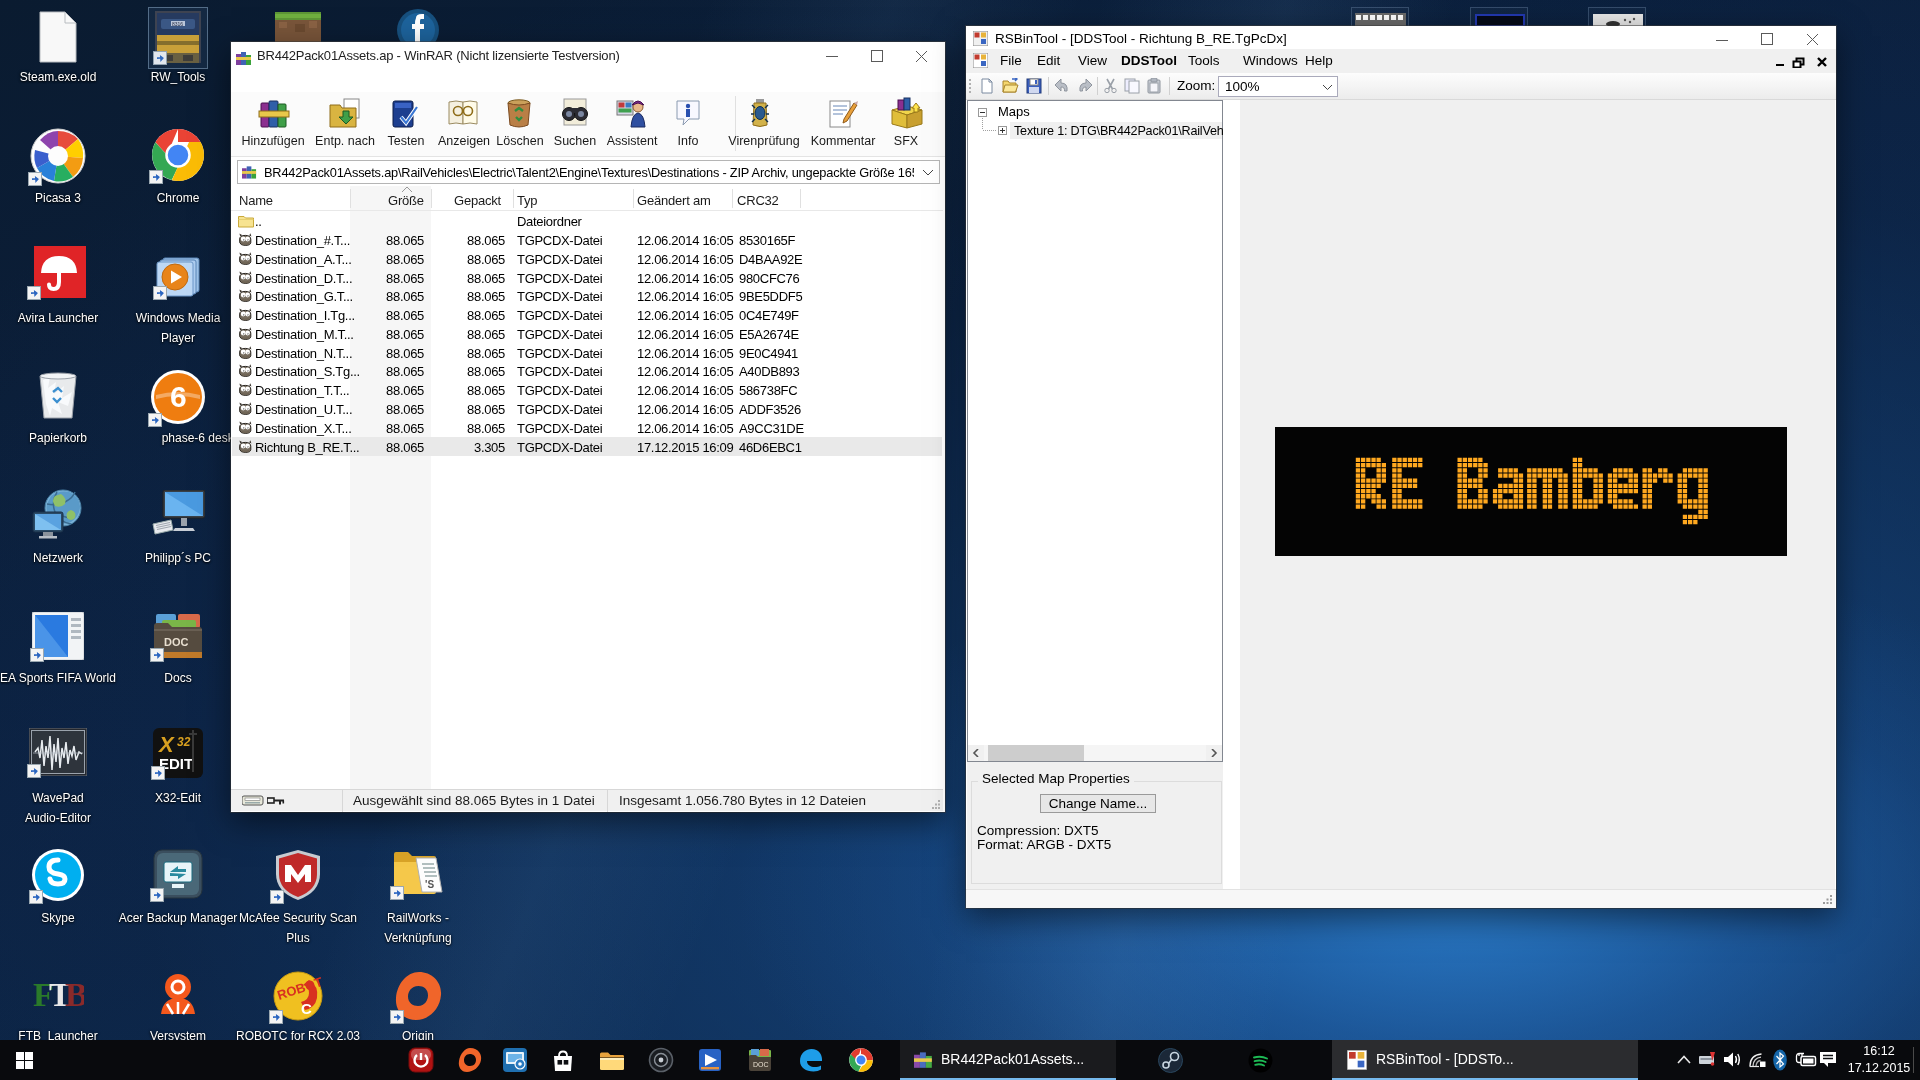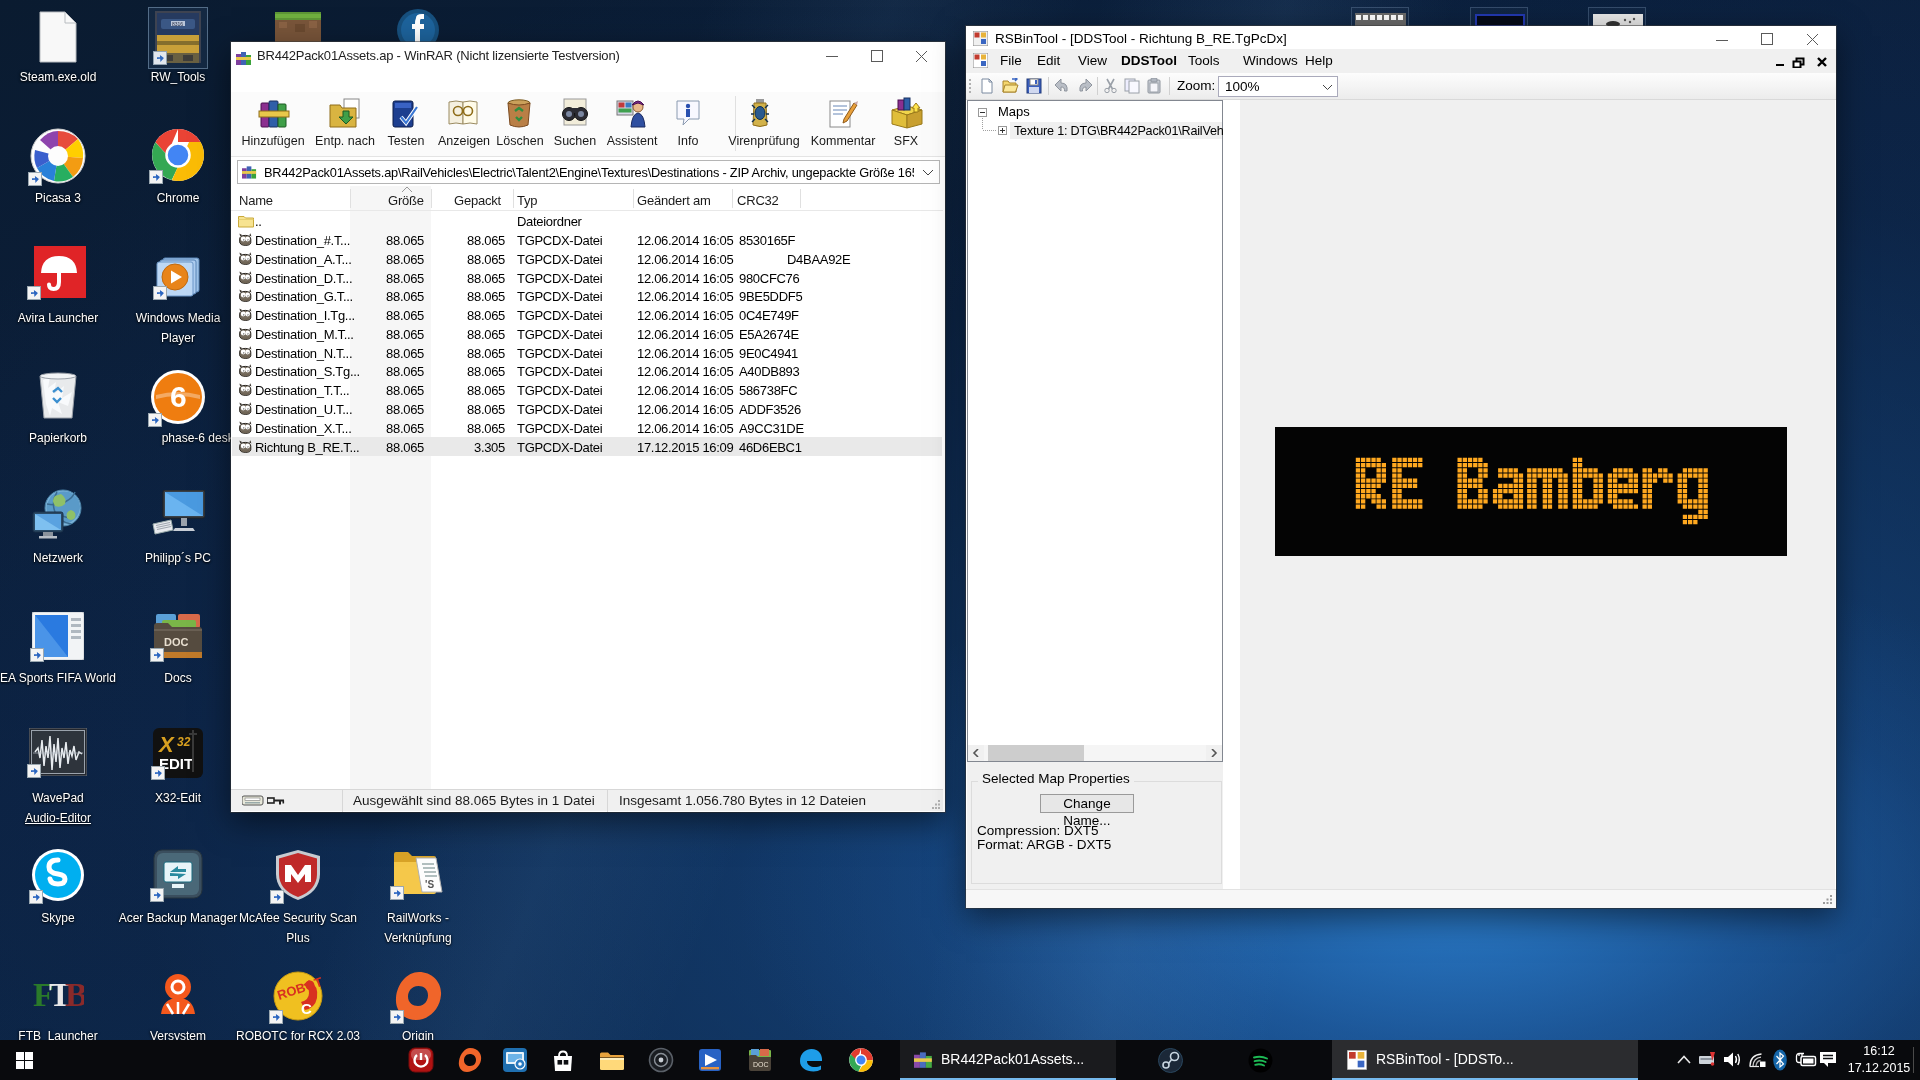--- a/index.html
+++ b/index.html
@@ -176,21 +176,21 @@
 <rect x="2" y="40" width="48" height="6" fill="#c07a2a"></rect>
       </svg><div class="sc"></div></div>
 <div class="lbl" style="left:178px; top:668px;">Docs</div>
 <div class="ico" style="left:58px; top:728px; width:58px; height:48px;"><svg width="58" height="48" viewBox="0 0 58 48">
         <rect x="0" y="0" width="58" height="48" fill="#23272e" stroke="#6a7078"></rect>
 <rect x="2.5" y="2.5" width="53" height="43" fill="#2e343c" stroke="#9aa2ac" stroke-width="1"></rect>
 <path d="M6 24 L9 20 L11 30 L13 12 L15 38 L17 18 L19 30 L21 8 L23 42 L25 16 L27 34 L29 10 L31 40 L33 20 L35 30 L37 14 L39 36 L41 22 L43 28 L45 18 L47 32 L50 24 L53 26" stroke="#e8ecf0" stroke-width="1.5" fill="none"></path>
 <path d="M4 25 L54 25" stroke="#b8c0c8" stroke-width="0.7"></path>
       </svg><div class="sc"></div></div>
 <div class="lbl" style="left:58px; top:788px;">WavePad</div>
-<div class="lbl" style="left:58px; top:808px;text-decoration:underline;">Audio-Editor</div>
+<div class="lbl" style="left:58px; top:808px;">Audio-Editor</div>
 <div class="ico" style="left:178px; top:728px; width:50px; height:50px;"><svg width="50" height="50" viewBox="0 0 50 50">
         <rect x="0" y="0" width="50" height="50" rx="6" fill="#111"></rect>
 <text x="6" y="24" font-size="22" font-weight="bold" fill="#d8a020" font-family="Liberation Sans" font-style="italic">X</text>
 <text x="24" y="18" font-size="12" font-weight="bold" fill="#d8a020" font-family="Liberation Sans" font-style="italic">32</text>
 <text x="6" y="41" font-size="15" font-weight="bold" fill="#fff" font-family="Liberation Sans">EDIT</text>
 <path d="M36 6 L44 6 M40 2 L40 44" stroke="#3a3a3a" stroke-width="2"></path>
       </svg><div class="sc"></div></div>
 <div class="lbl" style="left:178px; top:788px;">X32-Edit</div>
 <div class="ico" style="left:58px; top:848px; width:54px; height:54px;"><svg width="54" height="54" viewBox="0 0 54 54">
         <circle cx="27" cy="27" r="26" fill="#fff"></circle>
@@ -442,21 +442,21 @@
       </div>
 <div class="abs" style="left:0; top:39.7px; width:712px; height:18px;">
         <svg class="abs" style="left:7px; top:1px;" width="15" height="14">
           <use href="#wilber"></use>
         </svg>
         <span class="abs" style="left:24px; top:1px;">Destination_A.T...</span>
         <span class="abs" style="left:0; top:1px; width:193px; text-align:right; display:inline-block;">88.065</span>
         <span class="abs" style="left:0; top:1px; width:274px; text-align:right; display:inline-block;">88.065</span>
         <span class="abs" style="left:286px; top:1px;">TGPCDX-Datei</span>
         <span class="abs" style="left:406px; top:1px;">12.06.2014 16:05</span>
-        <span class="abs" style="left:508px; top:1px;margin-left:48px;">D4BAA92E</span>
+        <span class="abs" style="left:508px; top:1px;">D4BAA92E</span>
       </div>
 <div class="abs" style="left:0; top:58.5px; width:712px; height:18px;">
         <svg class="abs" style="left:7px; top:1px;" width="15" height="14">
           <use href="#wilber"></use>
         </svg>
         <span class="abs" style="left:24px; top:1px;">Destination_D.T...</span>
         <span class="abs" style="left:0; top:1px; width:193px; text-align:right; display:inline-block;">88.065</span>
         <span class="abs" style="left:0; top:1px; width:274px; text-align:right; display:inline-block;">88.065</span>
         <span class="abs" style="left:286px; top:1px;">TGPCDX-Datei</span>
         <span class="abs" style="left:406px; top:1px;">12.06.2014 16:05</span>
@@ -713,21 +713,21 @@
         </svg>
     </div>
   </div>
 
   <div class="abs" style="left:309px; top:401px; width:512px; height:129px; background:#040404;"><svg width="512" height="129" viewBox="0 0 512 129">
         <path fill="#ffa81f" d="M80.8 30.8h4.3v4.3h-4.3zM86.0 30.8h4.3v4.3h-4.3zM91.2 30.8h4.3v4.3h-4.3zM96.4 30.8h4.3v4.3h-4.3zM101.5 30.8h4.3v4.3h-4.3zM80.8 36.0h4.3v4.3h-4.3zM86.0 36.0h4.3v4.3h-4.3zM91.2 36.0h4.3v4.3h-4.3zM96.4 36.0h4.3v4.3h-4.3zM101.5 36.0h4.3v4.3h-4.3zM106.7 36.0h4.3v4.3h-4.3zM80.8 41.2h4.3v4.3h-4.3zM86.0 41.2h4.3v4.3h-4.3zM101.5 41.2h4.3v4.3h-4.3zM106.7 41.2h4.3v4.3h-4.3zM80.8 46.4h4.3v4.3h-4.3zM86.0 46.4h4.3v4.3h-4.3zM101.5 46.4h4.3v4.3h-4.3zM106.7 46.4h4.3v4.3h-4.3zM80.8 51.5h4.3v4.3h-4.3zM86.0 51.5h4.3v4.3h-4.3zM91.2 51.5h4.3v4.3h-4.3zM96.4 51.5h4.3v4.3h-4.3zM101.5 51.5h4.3v4.3h-4.3zM106.7 51.5h4.3v4.3h-4.3zM80.8 56.7h4.3v4.3h-4.3zM86.0 56.7h4.3v4.3h-4.3zM91.2 56.7h4.3v4.3h-4.3zM96.4 56.7h4.3v4.3h-4.3zM101.5 56.7h4.3v4.3h-4.3zM80.8 61.9h4.3v4.3h-4.3zM86.0 61.9h4.3v4.3h-4.3zM91.2 61.9h4.3v4.3h-4.3zM96.4 61.9h4.3v4.3h-4.3zM80.8 67.1h4.3v4.3h-4.3zM86.0 67.1h4.3v4.3h-4.3zM91.2 67.1h4.3v4.3h-4.3zM96.4 67.1h4.3v4.3h-4.3zM101.5 67.1h4.3v4.3h-4.3zM80.8 72.3h4.3v4.3h-4.3zM86.0 72.3h4.3v4.3h-4.3zM96.4 72.3h4.3v4.3h-4.3zM101.5 72.3h4.3v4.3h-4.3zM106.7 72.3h4.3v4.3h-4.3zM80.8 77.5h4.3v4.3h-4.3zM86.0 77.5h4.3v4.3h-4.3zM101.5 77.5h4.3v4.3h-4.3zM106.7 77.5h4.3v4.3h-4.3zM117.2 30.8h4.3v4.3h-4.3zM122.4 30.8h4.3v4.3h-4.3zM127.6 30.8h4.3v4.3h-4.3zM132.8 30.8h4.3v4.3h-4.3zM137.9 30.8h4.3v4.3h-4.3zM143.1 30.8h4.3v4.3h-4.3zM117.2 36.0h4.3v4.3h-4.3zM122.4 36.0h4.3v4.3h-4.3zM127.6 36.0h4.3v4.3h-4.3zM132.8 36.0h4.3v4.3h-4.3zM137.9 36.0h4.3v4.3h-4.3zM143.1 36.0h4.3v4.3h-4.3zM117.2 41.2h4.3v4.3h-4.3zM122.4 41.2h4.3v4.3h-4.3zM117.2 46.4h4.3v4.3h-4.3zM122.4 46.4h4.3v4.3h-4.3zM117.2 51.5h4.3v4.3h-4.3zM122.4 51.5h4.3v4.3h-4.3zM127.6 51.5h4.3v4.3h-4.3zM132.8 51.5h4.3v4.3h-4.3zM137.9 51.5h4.3v4.3h-4.3zM117.2 56.7h4.3v4.3h-4.3zM122.4 56.7h4.3v4.3h-4.3zM127.6 56.7h4.3v4.3h-4.3zM132.8 56.7h4.3v4.3h-4.3zM137.9 56.7h4.3v4.3h-4.3zM117.2 61.9h4.3v4.3h-4.3zM122.4 61.9h4.3v4.3h-4.3zM117.2 67.1h4.3v4.3h-4.3zM122.4 67.1h4.3v4.3h-4.3zM117.2 72.3h4.3v4.3h-4.3zM122.4 72.3h4.3v4.3h-4.3zM127.6 72.3h4.3v4.3h-4.3zM132.8 72.3h4.3v4.3h-4.3zM137.9 72.3h4.3v4.3h-4.3zM143.1 72.3h4.3v4.3h-4.3zM117.2 77.5h4.3v4.3h-4.3zM122.4 77.5h4.3v4.3h-4.3zM127.6 77.5h4.3v4.3h-4.3zM132.8 77.5h4.3v4.3h-4.3zM137.9 77.5h4.3v4.3h-4.3zM143.1 77.5h4.3v4.3h-4.3zM182.5 30.8h4.3v4.3h-4.3zM187.7 30.8h4.3v4.3h-4.3zM192.9 30.8h4.3v4.3h-4.3zM198.1 30.8h4.3v4.3h-4.3zM203.2 30.8h4.3v4.3h-4.3zM182.5 36.0h4.3v4.3h-4.3zM187.7 36.0h4.3v4.3h-4.3zM192.9 36.0h4.3v4.3h-4.3zM198.1 36.0h4.3v4.3h-4.3zM203.2 36.0h4.3v4.3h-4.3zM208.4 36.0h4.3v4.3h-4.3zM182.5 41.2h4.3v4.3h-4.3zM187.7 41.2h4.3v4.3h-4.3zM203.2 41.2h4.3v4.3h-4.3zM208.4 41.2h4.3v4.3h-4.3zM182.5 46.4h4.3v4.3h-4.3zM187.7 46.4h4.3v4.3h-4.3zM203.2 46.4h4.3v4.3h-4.3zM208.4 46.4h4.3v4.3h-4.3zM182.5 51.5h4.3v4.3h-4.3zM187.7 51.5h4.3v4.3h-4.3zM192.9 51.5h4.3v4.3h-4.3zM198.1 51.5h4.3v4.3h-4.3zM203.2 51.5h4.3v4.3h-4.3zM182.5 56.7h4.3v4.3h-4.3zM187.7 56.7h4.3v4.3h-4.3zM192.9 56.7h4.3v4.3h-4.3zM198.1 56.7h4.3v4.3h-4.3zM203.2 56.7h4.3v4.3h-4.3zM182.5 61.9h4.3v4.3h-4.3zM187.7 61.9h4.3v4.3h-4.3zM203.2 61.9h4.3v4.3h-4.3zM208.4 61.9h4.3v4.3h-4.3zM182.5 67.1h4.3v4.3h-4.3zM187.7 67.1h4.3v4.3h-4.3zM203.2 67.1h4.3v4.3h-4.3zM208.4 67.1h4.3v4.3h-4.3zM182.5 72.3h4.3v4.3h-4.3zM187.7 72.3h4.3v4.3h-4.3zM192.9 72.3h4.3v4.3h-4.3zM198.1 72.3h4.3v4.3h-4.3zM203.2 72.3h4.3v4.3h-4.3zM208.4 72.3h4.3v4.3h-4.3zM182.5 77.5h4.3v4.3h-4.3zM187.7 77.5h4.3v4.3h-4.3zM192.9 77.5h4.3v4.3h-4.3zM198.1 77.5h4.3v4.3h-4.3zM203.2 77.5h4.3v4.3h-4.3zM223.1 41.2h4.3v4.3h-4.3zM228.3 41.2h4.3v4.3h-4.3zM233.5 41.2h4.3v4.3h-4.3zM238.6 41.2h4.3v4.3h-4.3zM223.1 46.4h4.3v4.3h-4.3zM228.3 46.4h4.3v4.3h-4.3zM233.5 46.4h4.3v4.3h-4.3zM238.6 46.4h4.3v4.3h-4.3zM243.8 46.4h4.3v4.3h-4.3zM238.6 51.5h4.3v4.3h-4.3zM243.8 51.5h4.3v4.3h-4.3zM223.1 56.7h4.3v4.3h-4.3zM228.3 56.7h4.3v4.3h-4.3zM233.5 56.7h4.3v4.3h-4.3zM238.6 56.7h4.3v4.3h-4.3zM243.8 56.7h4.3v4.3h-4.3zM217.9 61.9h4.3v4.3h-4.3zM223.1 61.9h4.3v4.3h-4.3zM228.3 61.9h4.3v4.3h-4.3zM233.5 61.9h4.3v4.3h-4.3zM238.6 61.9h4.3v4.3h-4.3zM243.8 61.9h4.3v4.3h-4.3zM217.9 67.1h4.3v4.3h-4.3zM223.1 67.1h4.3v4.3h-4.3zM238.6 67.1h4.3v4.3h-4.3zM243.8 67.1h4.3v4.3h-4.3zM217.9 72.3h4.3v4.3h-4.3zM223.1 72.3h4.3v4.3h-4.3zM228.3 72.3h4.3v4.3h-4.3zM233.5 72.3h4.3v4.3h-4.3zM238.6 72.3h4.3v4.3h-4.3zM243.8 72.3h4.3v4.3h-4.3zM223.1 77.5h4.3v4.3h-4.3zM228.3 77.5h4.3v4.3h-4.3zM233.5 77.5h4.3v4.3h-4.3zM238.6 77.5h4.3v4.3h-4.3zM243.8 77.5h4.3v4.3h-4.3zM252.1 41.2h4.3v4.3h-4.3zM257.3 41.2h4.3v4.3h-4.3zM262.5 41.2h4.3v4.3h-4.3zM267.7 41.2h4.3v4.3h-4.3zM272.8 41.2h4.3v4.3h-4.3zM278.0 41.2h4.3v4.3h-4.3zM283.2 41.2h4.3v4.3h-4.3zM252.1 46.4h4.3v4.3h-4.3zM257.3 46.4h4.3v4.3h-4.3zM262.5 46.4h4.3v4.3h-4.3zM267.7 46.4h4.3v4.3h-4.3zM272.8 46.4h4.3v4.3h-4.3zM278.0 46.4h4.3v4.3h-4.3zM283.2 46.4h4.3v4.3h-4.3zM288.4 46.4h4.3v4.3h-4.3zM252.1 51.5h4.3v4.3h-4.3zM257.3 51.5h4.3v4.3h-4.3zM267.7 51.5h4.3v4.3h-4.3zM272.8 51.5h4.3v4.3h-4.3zM283.2 51.5h4.3v4.3h-4.3zM288.4 51.5h4.3v4.3h-4.3zM252.1 56.7h4.3v4.3h-4.3zM257.3 56.7h4.3v4.3h-4.3zM267.7 56.7h4.3v4.3h-4.3zM272.8 56.7h4.3v4.3h-4.3zM283.2 56.7h4.3v4.3h-4.3zM288.4 56.7h4.3v4.3h-4.3zM252.1 61.9h4.3v4.3h-4.3zM257.3 61.9h4.3v4.3h-4.3zM267.7 61.9h4.3v4.3h-4.3zM272.8 61.9h4.3v4.3h-4.3zM283.2 61.9h4.3v4.3h-4.3zM288.4 61.9h4.3v4.3h-4.3zM252.1 67.1h4.3v4.3h-4.3zM257.3 67.1h4.3v4.3h-4.3zM267.7 67.1h4.3v4.3h-4.3zM272.8 67.1h4.3v4.3h-4.3zM283.2 67.1h4.3v4.3h-4.3zM288.4 67.1h4.3v4.3h-4.3zM252.1 72.3h4.3v4.3h-4.3zM257.3 72.3h4.3v4.3h-4.3zM267.7 72.3h4.3v4.3h-4.3zM272.8 72.3h4.3v4.3h-4.3zM283.2 72.3h4.3v4.3h-4.3zM288.4 72.3h4.3v4.3h-4.3zM252.1 77.5h4.3v4.3h-4.3zM257.3 77.5h4.3v4.3h-4.3zM267.7 77.5h4.3v4.3h-4.3zM272.8 77.5h4.3v4.3h-4.3zM283.2 77.5h4.3v4.3h-4.3zM288.4 77.5h4.3v4.3h-4.3zM297.7 30.8h4.3v4.3h-4.3zM302.9 30.8h4.3v4.3h-4.3zM297.7 36.0h4.3v4.3h-4.3zM302.9 36.0h4.3v4.3h-4.3zM297.7 41.2h4.3v4.3h-4.3zM302.9 41.2h4.3v4.3h-4.3zM308.1 41.2h4.3v4.3h-4.3zM313.3 41.2h4.3v4.3h-4.3zM318.4 41.2h4.3v4.3h-4.3zM297.7 46.4h4.3v4.3h-4.3zM302.9 46.4h4.3v4.3h-4.3zM308.1 46.4h4.3v4.3h-4.3zM313.3 46.4h4.3v4.3h-4.3zM318.4 46.4h4.3v4.3h-4.3zM323.6 46.4h4.3v4.3h-4.3zM297.7 51.5h4.3v4.3h-4.3zM302.9 51.5h4.3v4.3h-4.3zM318.4 51.5h4.3v4.3h-4.3zM323.6 51.5h4.3v4.3h-4.3zM297.7 56.7h4.3v4.3h-4.3zM302.9 56.7h4.3v4.3h-4.3zM318.4 56.7h4.3v4.3h-4.3zM323.6 56.7h4.3v4.3h-4.3zM297.7 61.9h4.3v4.3h-4.3zM302.9 61.9h4.3v4.3h-4.3zM318.4 61.9h4.3v4.3h-4.3zM323.6 61.9h4.3v4.3h-4.3zM297.7 67.1h4.3v4.3h-4.3zM302.9 67.1h4.3v4.3h-4.3zM318.4 67.1h4.3v4.3h-4.3zM323.6 67.1h4.3v4.3h-4.3zM297.7 72.3h4.3v4.3h-4.3zM302.9 72.3h4.3v4.3h-4.3zM308.1 72.3h4.3v4.3h-4.3zM313.3 72.3h4.3v4.3h-4.3zM318.4 72.3h4.3v4.3h-4.3zM323.6 72.3h4.3v4.3h-4.3zM297.7 77.5h4.3v4.3h-4.3zM302.9 77.5h4.3v4.3h-4.3zM308.1 77.5h4.3v4.3h-4.3zM313.3 77.5h4.3v4.3h-4.3zM318.4 77.5h4.3v4.3h-4.3zM338.0 41.2h4.3v4.3h-4.3zM343.2 41.2h4.3v4.3h-4.3zM348.4 41.2h4.3v4.3h-4.3zM353.5 41.2h4.3v4.3h-4.3zM332.8 46.4h4.3v4.3h-4.3zM338.0 46.4h4.3v4.3h-4.3zM343.2 46.4h4.3v4.3h-4.3zM348.4 46.4h4.3v4.3h-4.3zM353.5 46.4h4.3v4.3h-4.3zM358.7 46.4h4.3v4.3h-4.3zM332.8 51.5h4.3v4.3h-4.3zM338.0 51.5h4.3v4.3h-4.3zM353.5 51.5h4.3v4.3h-4.3zM358.7 51.5h4.3v4.3h-4.3zM332.8 56.7h4.3v4.3h-4.3zM338.0 56.7h4.3v4.3h-4.3zM343.2 56.7h4.3v4.3h-4.3zM348.4 56.7h4.3v4.3h-4.3zM353.5 56.7h4.3v4.3h-4.3zM358.7 56.7h4.3v4.3h-4.3zM332.8 61.9h4.3v4.3h-4.3zM338.0 61.9h4.3v4.3h-4.3zM343.2 61.9h4.3v4.3h-4.3zM348.4 61.9h4.3v4.3h-4.3zM353.5 61.9h4.3v4.3h-4.3zM358.7 61.9h4.3v4.3h-4.3zM332.8 67.1h4.3v4.3h-4.3zM338.0 67.1h4.3v4.3h-4.3zM332.8 72.3h4.3v4.3h-4.3zM338.0 72.3h4.3v4.3h-4.3zM343.2 72.3h4.3v4.3h-4.3zM348.4 72.3h4.3v4.3h-4.3zM353.5 72.3h4.3v4.3h-4.3zM338.0 77.5h4.3v4.3h-4.3zM343.2 77.5h4.3v4.3h-4.3zM348.4 77.5h4.3v4.3h-4.3zM353.5 77.5h4.3v4.3h-4.3zM358.7 77.5h4.3v4.3h-4.3zM367.5 41.2h4.3v4.3h-4.3zM372.7 41.2h4.3v4.3h-4.3zM383.1 41.2h4.3v4.3h-4.3zM388.2 41.2h4.3v4.3h-4.3zM367.5 46.4h4.3v4.3h-4.3zM372.7 46.4h4.3v4.3h-4.3zM377.9 46.4h4.3v4.3h-4.3zM383.1 46.4h4.3v4.3h-4.3zM388.2 46.4h4.3v4.3h-4.3zM393.4 46.4h4.3v4.3h-4.3zM367.5 51.5h4.3v4.3h-4.3zM372.7 51.5h4.3v4.3h-4.3zM377.9 51.5h4.3v4.3h-4.3zM388.2 51.5h4.3v4.3h-4.3zM393.4 51.5h4.3v4.3h-4.3zM367.5 56.7h4.3v4.3h-4.3zM372.7 56.7h4.3v4.3h-4.3zM367.5 61.9h4.3v4.3h-4.3zM372.7 61.9h4.3v4.3h-4.3zM367.5 67.1h4.3v4.3h-4.3zM372.7 67.1h4.3v4.3h-4.3zM367.5 72.3h4.3v4.3h-4.3zM372.7 72.3h4.3v4.3h-4.3zM367.5 77.5h4.3v4.3h-4.3zM372.7 77.5h4.3v4.3h-4.3zM407.8 41.2h4.3v4.3h-4.3zM413.0 41.2h4.3v4.3h-4.3zM418.2 41.2h4.3v4.3h-4.3zM423.3 41.2h4.3v4.3h-4.3zM428.5 41.2h4.3v4.3h-4.3zM402.6 46.4h4.3v4.3h-4.3zM407.8 46.4h4.3v4.3h-4.3zM413.0 46.4h4.3v4.3h-4.3zM418.2 46.4h4.3v4.3h-4.3zM423.3 46.4h4.3v4.3h-4.3zM428.5 46.4h4.3v4.3h-4.3zM402.6 51.5h4.3v4.3h-4.3zM407.8 51.5h4.3v4.3h-4.3zM423.3 51.5h4.3v4.3h-4.3zM428.5 51.5h4.3v4.3h-4.3zM402.6 56.7h4.3v4.3h-4.3zM407.8 56.7h4.3v4.3h-4.3zM423.3 56.7h4.3v4.3h-4.3zM428.5 56.7h4.3v4.3h-4.3zM402.6 61.9h4.3v4.3h-4.3zM407.8 61.9h4.3v4.3h-4.3zM423.3 61.9h4.3v4.3h-4.3zM428.5 61.9h4.3v4.3h-4.3zM402.6 67.1h4.3v4.3h-4.3zM407.8 67.1h4.3v4.3h-4.3zM423.3 67.1h4.3v4.3h-4.3zM428.5 67.1h4.3v4.3h-4.3zM402.6 72.3h4.3v4.3h-4.3zM407.8 72.3h4.3v4.3h-4.3zM413.0 72.3h4.3v4.3h-4.3zM418.2 72.3h4.3v4.3h-4.3zM423.3 72.3h4.3v4.3h-4.3zM428.5 72.3h4.3v4.3h-4.3zM407.8 77.5h4.3v4.3h-4.3zM413.0 77.5h4.3v4.3h-4.3zM418.2 77.5h4.3v4.3h-4.3zM423.3 77.5h4.3v4.3h-4.3zM428.5 77.5h4.3v4.3h-4.3zM423.3 82.7h4.3v4.3h-4.3zM428.5 82.7h4.3v4.3h-4.3zM407.8 87.8h4.3v4.3h-4.3zM413.0 87.8h4.3v4.3h-4.3zM418.2 87.8h4.3v4.3h-4.3zM423.3 87.8h4.3v4.3h-4.3zM428.5 87.8h4.3v4.3h-4.3zM407.8 93.0h4.3v4.3h-4.3zM413.0 93.0h4.3v4.3h-4.3zM418.2 93.0h4.3v4.3h-4.3z"></path>
       </svg></div>
 
   <div class="abs" style="left:5px; top:755px; width:251px; height:103px; border:1px solid #dcdcdc;"></div>
   <div class="abs" style="left:12px; top:745px; background:#f0f0f0; padding:0 4px;">Selected Map Properties</div>
-  <div class="abs" style="left:74px; top:768px; width:94px; height:19px; background:#e7e7e7; border:1px solid #9a9a9a; text-align:center; line-height:17px;">Change Name...</div>
+  <div class="abs" style="left:74px; top:768px; width:116px; height:19px; background:#e7e7e7; border:1px solid #9a9a9a; text-align:center; line-height:17px;">Change Name...</div>
   <div class="abs" style="left:11px; top:797px;">Compression: DXT5</div>
   <div class="abs" style="left:11px; top:811px;">Format: ARGB - DXT5</div>
 
   <div class="abs" style="left:0; top:863px; width:870px; height:19px; background:#f7f7f7; border-top:1px solid #e2e2e2;">
     <svg class="abs" style="right:3px; bottom:3px;" width="11" height="11" viewBox="0 0 11 11" fill="#9a9a9a">
       <rect x="8" y="1" width="2" height="2"></rect>
         <rect x="8" y="4.5" width="2" height="2"></rect>
         <rect x="4.5" y="4.5" width="2" height="2"></rect>
         <rect x="8" y="8" width="2" height="2"></rect>
         <rect x="4.5" y="8" width="2" height="2"></rect>

